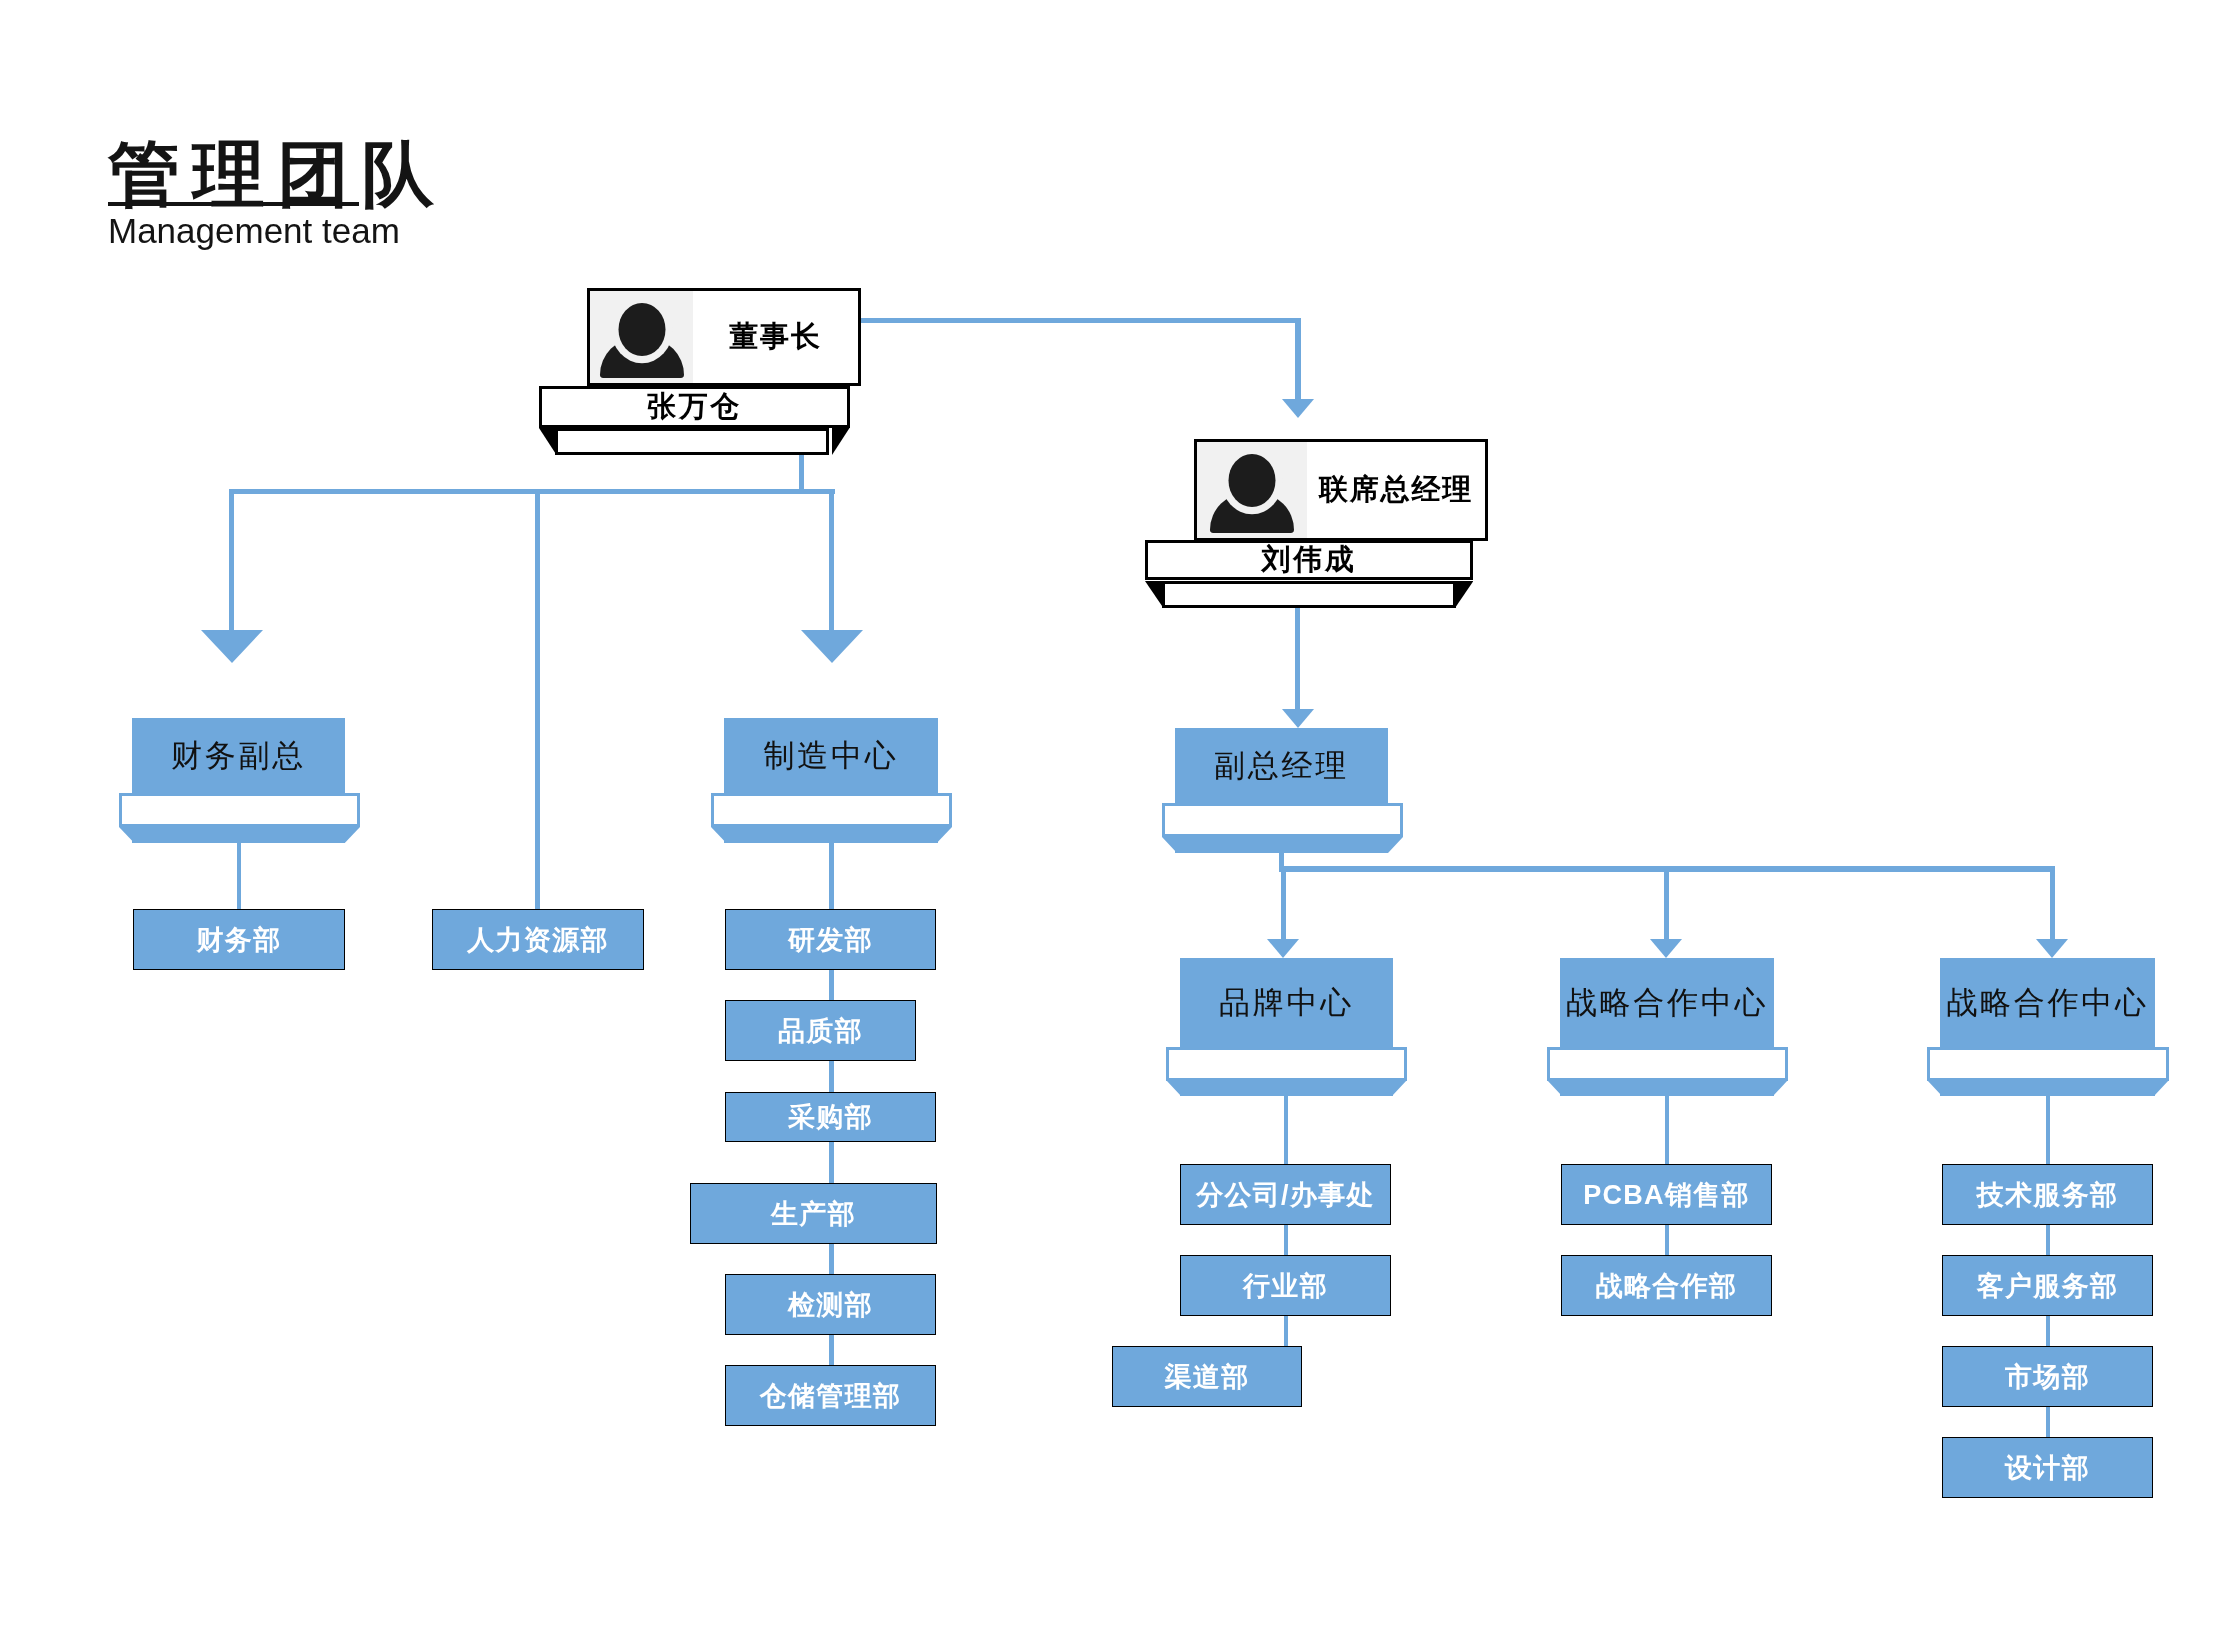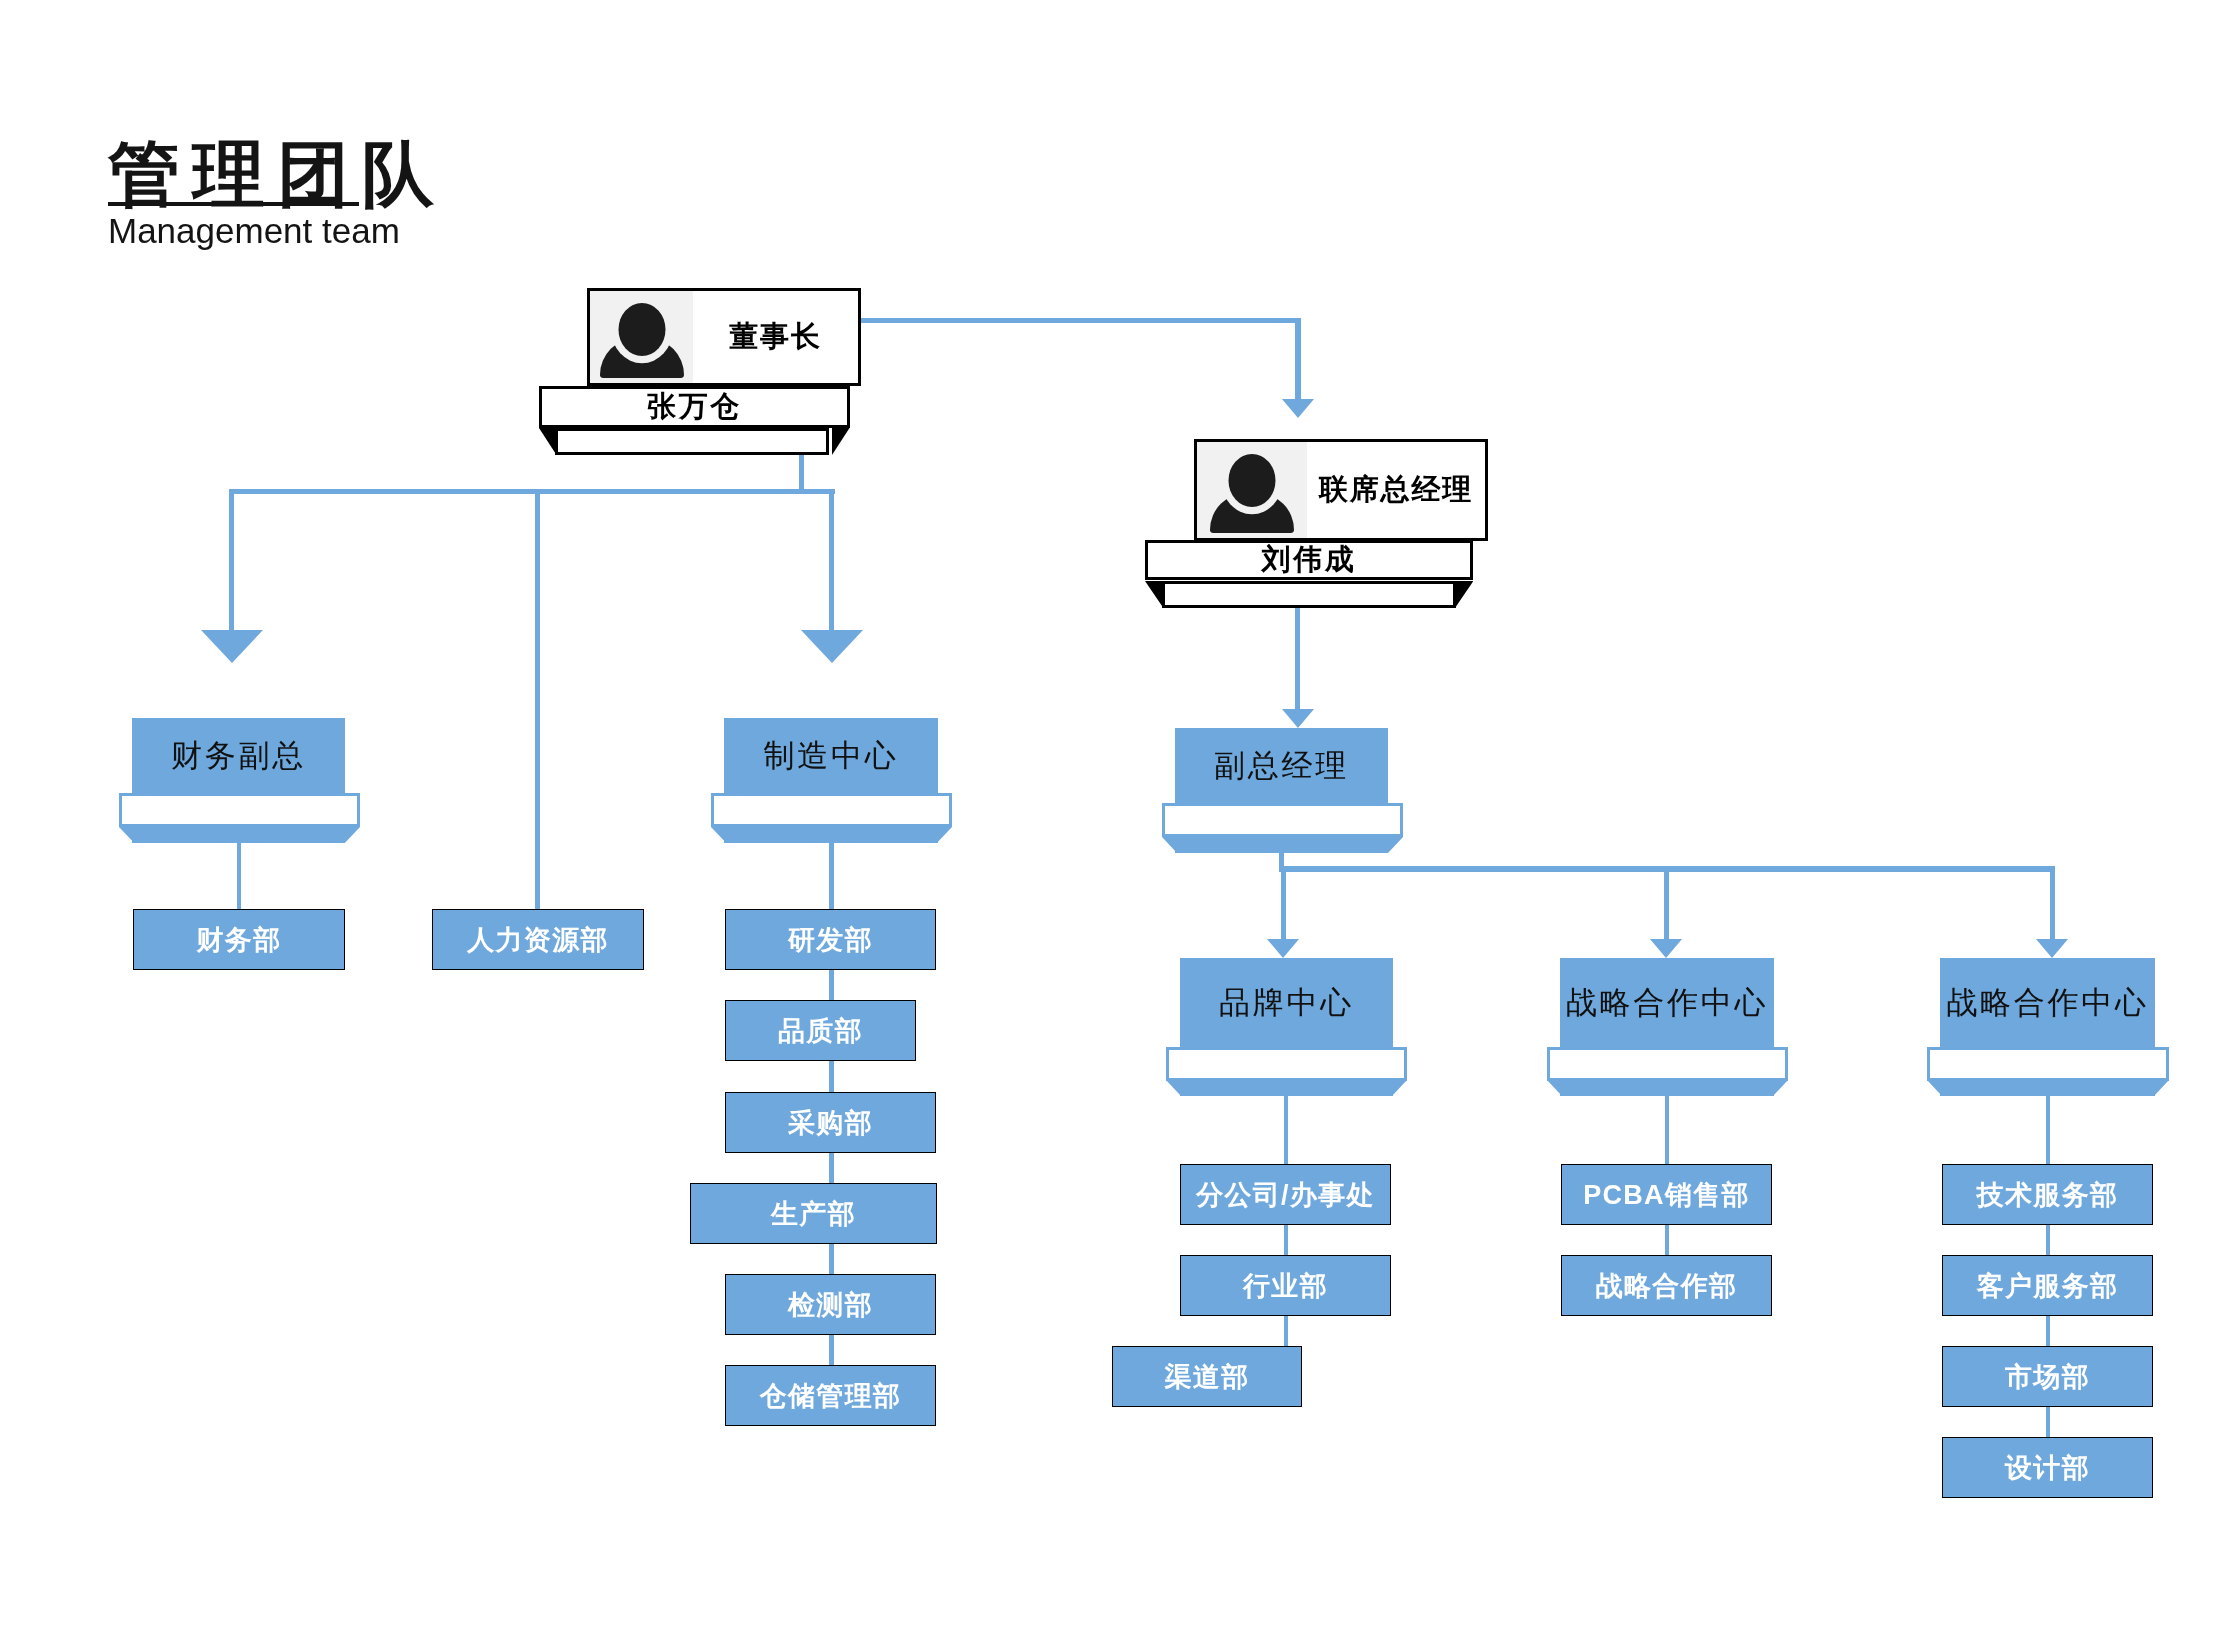--- a/index.html
+++ b/index.html
@@ -152,21 +152,21 @@
   <div class="bbanner" style="left:1927px;top:1047px;width:242px;height:34px"></div>
   <div class="wedge wl" style="left:1927px;top:1080px;width:15px;height:16px"></div>
   <div class="wedge wr" style="left:2154px;top:1080px;width:15px;height:16px"></div>
   <div class="bbase" style="left:1940px;top:1080px;width:215px;height:16px"></div>
 
   <div class="dept" style="left:133px;top:909px;width:212px;height:61px">财务部</div>
   <div class="dept" style="left:432px;top:909px;width:212px;height:61px">人力资源部</div>
 
   <div class="dept" style="left:725px;top:909px;width:211px;height:61px">研发部</div>
   <div class="dept" style="left:725px;top:1000px;width:191px;height:61px">品质部</div>
-  <div class="dept" style="left:725px;top:1092px;width:211px;height:61px">采购部</div>
+  <div class="dept" style="left:725px;top:1092px;width:211px;height:50px">采购部</div>
   <div class="dept" style="left:690px;top:1183px;width:247px;height:61px">生产部</div>
   <div class="dept" style="left:725px;top:1274px;width:211px;height:61px">检测部</div>
   <div class="dept" style="left:725px;top:1365px;width:211px;height:61px">仓储管理部</div>
 
   <div class="dept" style="left:1180px;top:1164px;width:211px;height:61px">分公司/办事处</div>
   <div class="dept" style="left:1180px;top:1255px;width:211px;height:61px">行业部</div>
   <div class="dept" style="left:1112px;top:1346px;width:190px;height:61px">渠道部</div>
 
   <div class="dept" style="left:1561px;top:1164px;width:211px;height:61px">PCBA销售部</div>
   <div class="dept" style="left:1561px;top:1255px;width:211px;height:61px">战略合作部</div>

